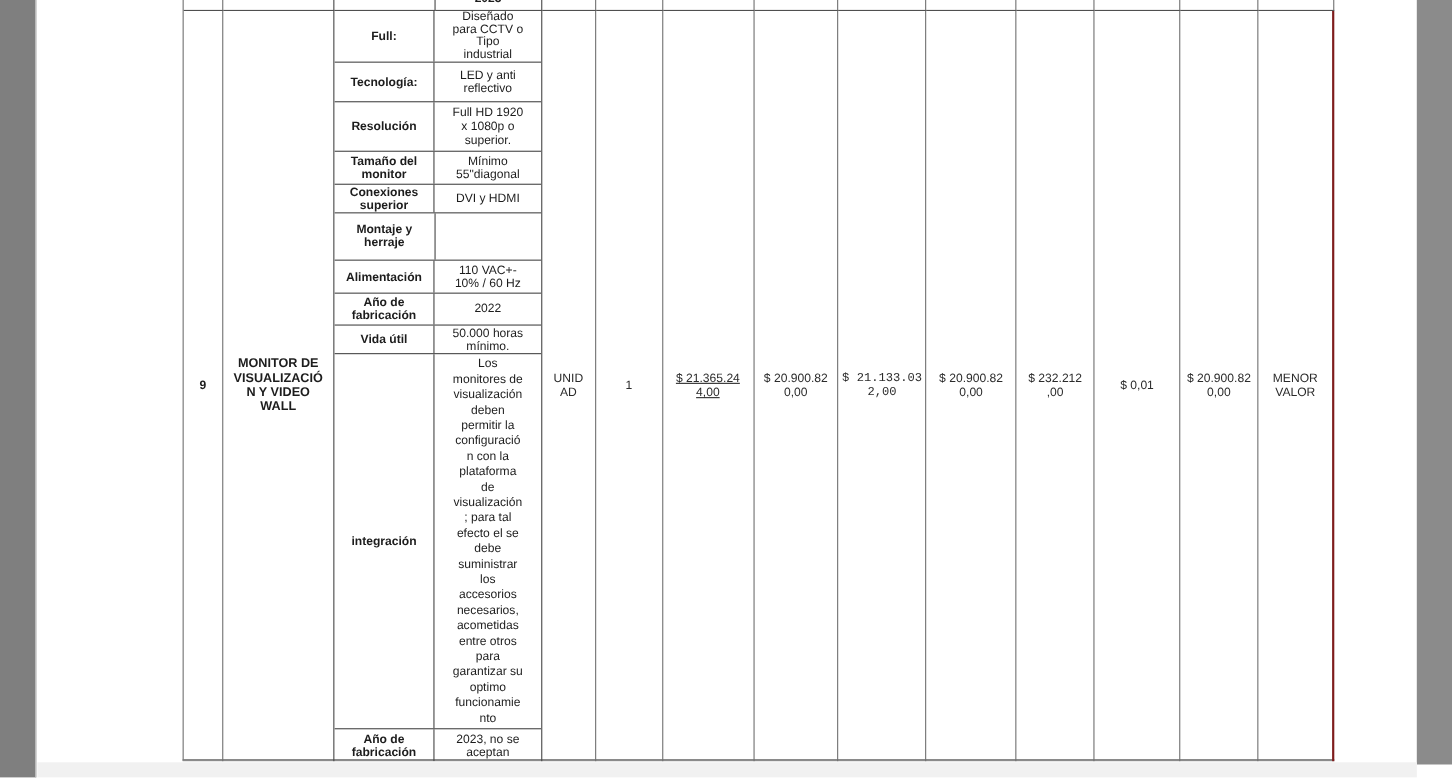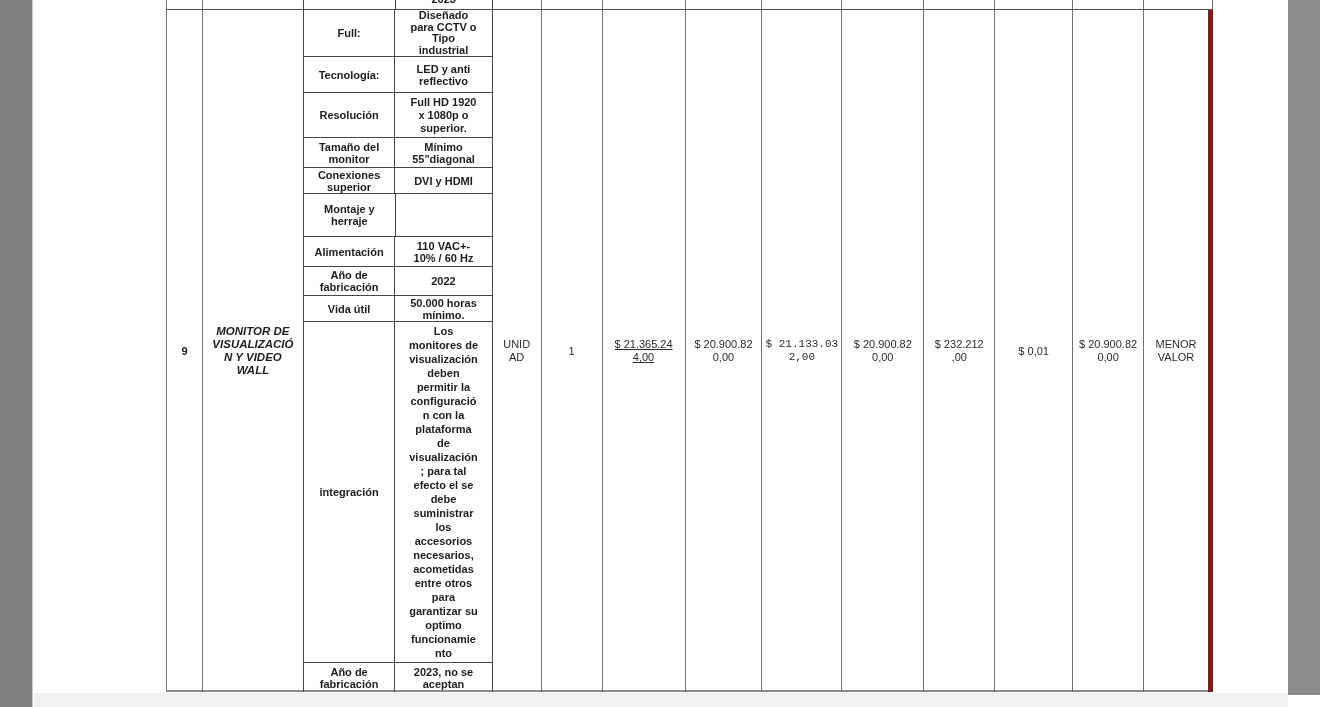--- a/index.html
+++ b/index.html
@@ -14,28 +14,28 @@
   .tbl{position:absolute;left:166px;top:0;width:1047px;height:692px;
        border-left:1px solid #707070;border-bottom:2px solid #8a8a8a;background:#fff;}
   .row-top{display:flex;height:10px;}
   .row-top .c{border-bottom:1px solid #4f4f4f;}
   .row-main{display:flex;height:682px;}
   .c{border-right:1px solid #707070;display:flex;align-items:center;justify-content:center;
      text-align:center;overflow:hidden;position:relative;}
   .pre{white-space:pre-line;}
 
   .num-cell{width:36px;font-weight:bold;font-size:11px;}
-  .name-cell{width:101px;font-weight:bold;font-size:11.5px;line-height:13px;border-right-color:#474747;font-style:italic;}
+  .name-cell{width:101px;font-weight:bold;font-size:11.5px;line-height:13px;border-right-color:#474747;}
   .spec-wrap{width:189px;display:flex;flex-direction:column;border-right:1px solid #474747;overflow:hidden;}
   .sr{display:flex;border-bottom:1px solid #474747;flex:none;}
   .sr:last-child{border-bottom:none;}
   .sl{width:92px;border-right:1px solid #474747;display:flex;align-items:center;justify-content:center;
       text-align:center;font-weight:bold;font-size:11px;line-height:12px;white-space:pre-line;}
   .sv{width:97px;display:flex;align-items:center;justify-content:center;text-align:center;
-      font-weight:bold;font-size:11px;line-height:12px;white-space:pre-line;overflow:hidden;}
+      font-weight:normal;font-size:11px;line-height:12px;white-space:pre-line;overflow:hidden;}
   .sv.tall{line-height:14px;}
   .unit-cell{width:49px;font-size:11px;line-height:13px;color:#2b2b2b;}
   .qty-cell{width:61px;font-size:11px;color:#2b2b2b;}
   .price{font-size:11px;line-height:13px;color:#2b2b2b;}
   .p1{width:83px;text-decoration:underline;} .p2{width:77px;} .p3{width:80px;font-family:Liberation Mono, monospace;} .p4{width:82px;}
   .p5{width:71px;} .p6{width:78px;} .p7{width:71px;}
   .crit-cell{width:69px;font-size:11px;line-height:13px;color:#2b2b2b;}
 
   
   .t1{width:36px;} .t2{width:101px;border-right-color:#474747;} .t3{width:92px;border-right-color:#474747;}
@@ -175,17 +175,17 @@
 0,00</div>
       <div class="c price p3 pre">$ 21.133.03
 2,00</div>
       <div class="c price p4 pre">$ 20.900.82
 0,00</div>
       <div class="c price p5 pre">$ 232.212
 ,00</div>
       <div class="c price p6 pre">$ 0,01</div>
       <div class="c price p7 pre">$ 20.900.82
 0,00</div>
-      <div class="c crit-cell pre" style="border-right:5px solid #7f1d1d">MENOR
+      <div class="c crit-cell pre" style="border-right:2px solid #7f1d1d">MENOR
 VALOR</div>
     </div>
   </div>
 </div>
 
 </body></html>

